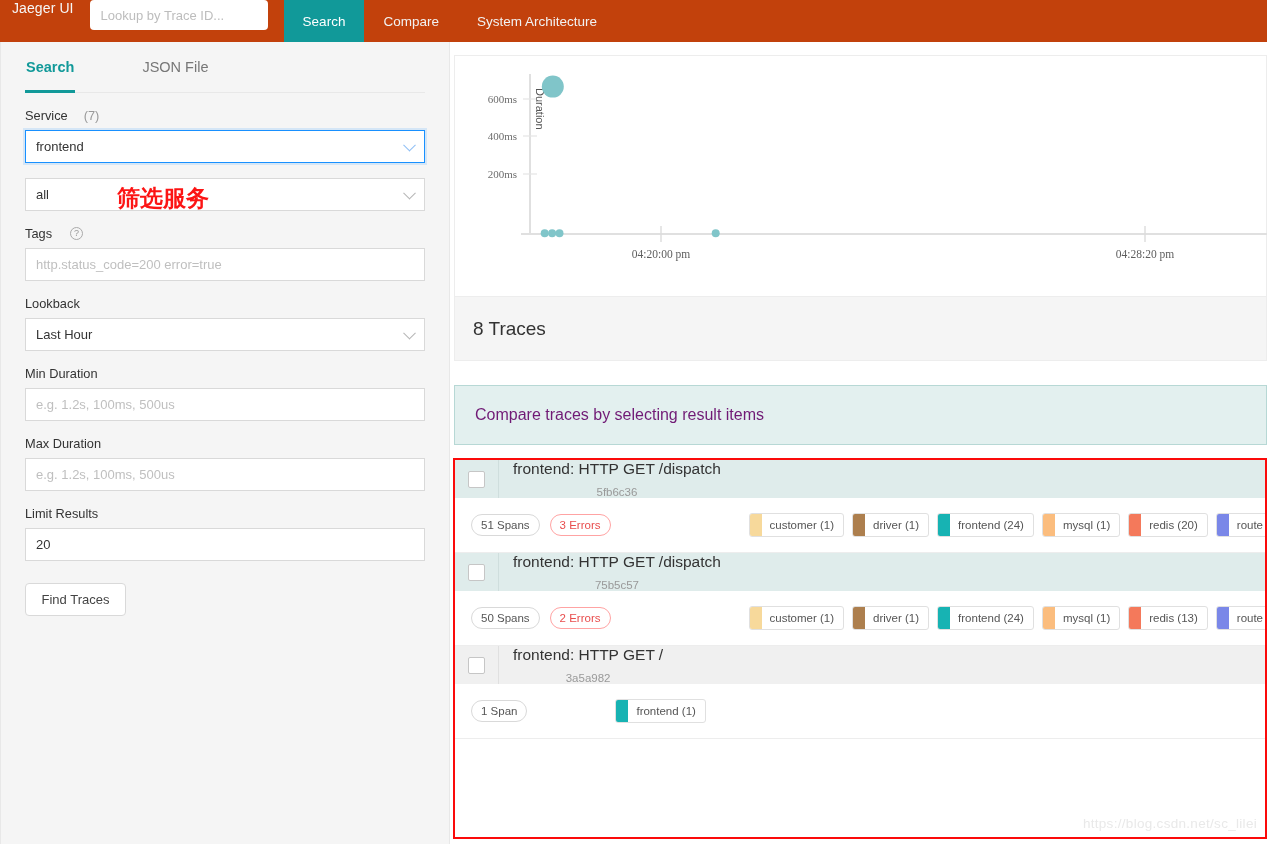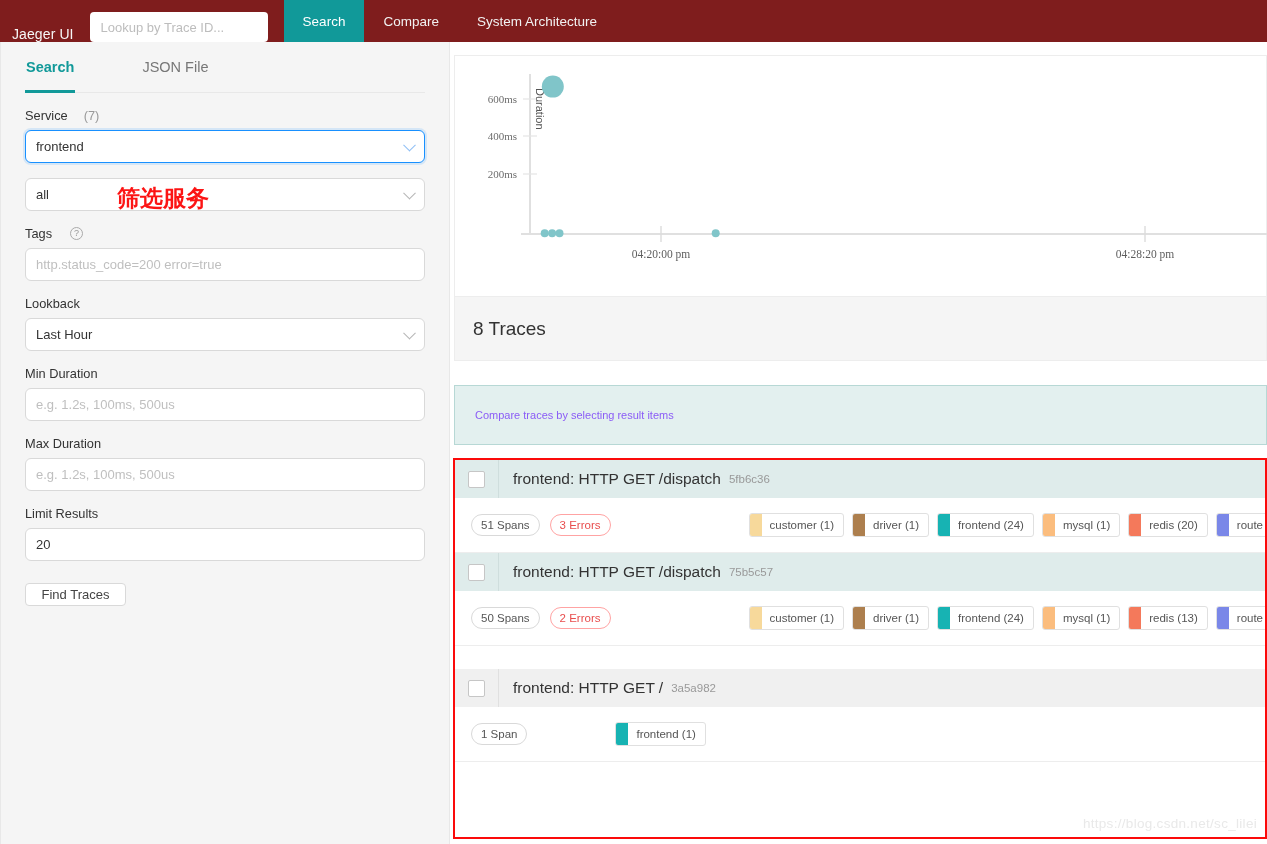--- a/index.html
+++ b/index.html
@@ -7,21 +7,21 @@
     margin: 0; padding: 0;
     width: 1267px; height: 844px;
     background: #fff;
     font-family: "Liberation Sans", sans-serif;
     overflow: hidden;
   }
   .app { position: relative; width: 1267px; height: 844px; background: #fff; }
 
   
   .topnav {
-    height: 42px; background: #7f1d1d; display: flex; align-items: flex-end;
+    height: 42px; background: #c2410c; display: flex; align-items: flex-start;
     position: relative; z-index: 5;
   }
   .brand {
     color: #f7f7f7; font-size: 14px; padding: 0 16px 0 12px; letter-spacing: .1px;
     white-space: nowrap;
   }
   .traceid-input {
     width: 178px; height: 30px; border-radius: 4px; border: none; outline: none;
     background: #fff; font-size: 13px; color: #333; padding: 0 11px;
     font-family: "Liberation Sans", sans-serif;
@@ -60,34 +60,34 @@
     font-size: 12.8px; color: #333; margin-bottom: 7px; display: flex;
     align-items: center; gap: 16px;
   }
   .field-label .count { color: #999; }
   .qmark {
     display: inline-flex; align-items: center; justify-content: center;
     width: 13px; height: 13px; border-radius: 50%; border: 1px solid #aaa;
     color: #999; font-size: 9px; line-height: 1; margin-left: 2px;
   }
   .ctl {
-    width: 100%; height: 33px; border: 1px solid #d9d9d9; border-radius: 6px;
+    width: 100%; height: 33px; border: 1px solid #d9d9d9; border-radius: 0;
     background: #fff; display: flex; align-items: center; padding: 0 10px;
     font-size: 13px; color: #333; position: relative;
   }
   .ctl.focused { border-color: #1890ff; box-shadow: 0 0 0 2px rgba(24,144,255,.14); }
   .ctl .placeholder { color: #bfbfbf; }
   .ctl .chev {
     position: absolute; right: 10px; top: 50%; width: 9px; height: 9px;
     border-right: 1.6px solid #b6b6b6; border-bottom: 1.6px solid #b6b6b6;
     transform: translateY(-70%) rotate(45deg);
   }
   .ctl.focused .chev { border-color: #8fbff5; }
   .find-btn {
-    margin-top: 22px; height: 23px; min-width: 101px; border: 1px solid #d9d9d9;
+    margin-top: 22px; height: 33px; min-width: 101px; border: 1px solid #d9d9d9;
     border-radius: 4px; background: #fff; color: #444; font-size: 13px;
     display: inline-flex; align-items: center; justify-content: center;
     cursor: pointer; font-family: "Liberation Sans", sans-serif;
   }
 
   
   .anno {
     position: absolute; color: #fc1414; font-weight: bold;
     font-family: Liberation Mono, monospace; white-space: nowrap;
   }
@@ -105,45 +105,45 @@
 
   .traces-count {
     margin-left: 4px; height: 64px; background: #f5f5f5; border: 1px solid #ededed;
     border-top: none; display: flex; align-items: center; padding-left: 18px;
     font-size: 19px; color: #333;
   }
 
   .compare-banner {
     margin: 24px 0 0 4px; height: 60px; background: #e3f0ef;
     border: 1px solid #b7d8d5; display: flex; align-items: center;
-    padding-left: 20px; font-size: 11px; color: #8b5cf6;
+    padding-left: 20px; font-size: 16px; color: #701a75;
   }
 
   
   .results-wrap {
     margin: 13px 0 0 3px; border: 2.5px solid #fb0a0a; background: #fff;
     height: 381px; overflow: hidden; position: relative;
   }
   .trace-item { border-bottom: 1px solid #ededed; background: #fff; }
   .trace-head {
     display: flex; align-items: stretch; background: #dfeceb; height: 38px;
   }
-  .trace-head.plain { background: #f0f0f0; margin-top: 23px; }
+  .trace-head.plain { background: #f0f0f0; }
   .chk-cell {
     width: 44px; display: flex; align-items: center; justify-content: center;
     border-right: 1px solid #cfdedd;
   }
   .trace-head.plain .chk-cell { border-right: 1px solid #e0e0e0; }
   .chk {
     width: 17px; height: 17px; border: 1px solid #c6c6c6; background: #fff;
     border-radius: 2px; cursor: pointer;
   }
   .trace-title {
     display: flex; align-items: center; gap: 8px; padding-left: 14px;
-    font-size: 15.5px; color: #333;
+    font-size: 15.5px; color: #333; flex-direction: column;
   }
   .trace-id { font-size: 11.5px; color: #999; }
 
   .trace-body {
     display: flex; align-items: center; height: 54px; padding: 0 0 0 16px; gap: 10px;
   }
   .pill {
     height: 22px; border: 1px solid #d9d9d9; border-radius: 11px; background: #fff;
     display: inline-flex; align-items: center; padding: 0 9px; font-size: 11.5px;
     color: #555; white-space: nowrap;

